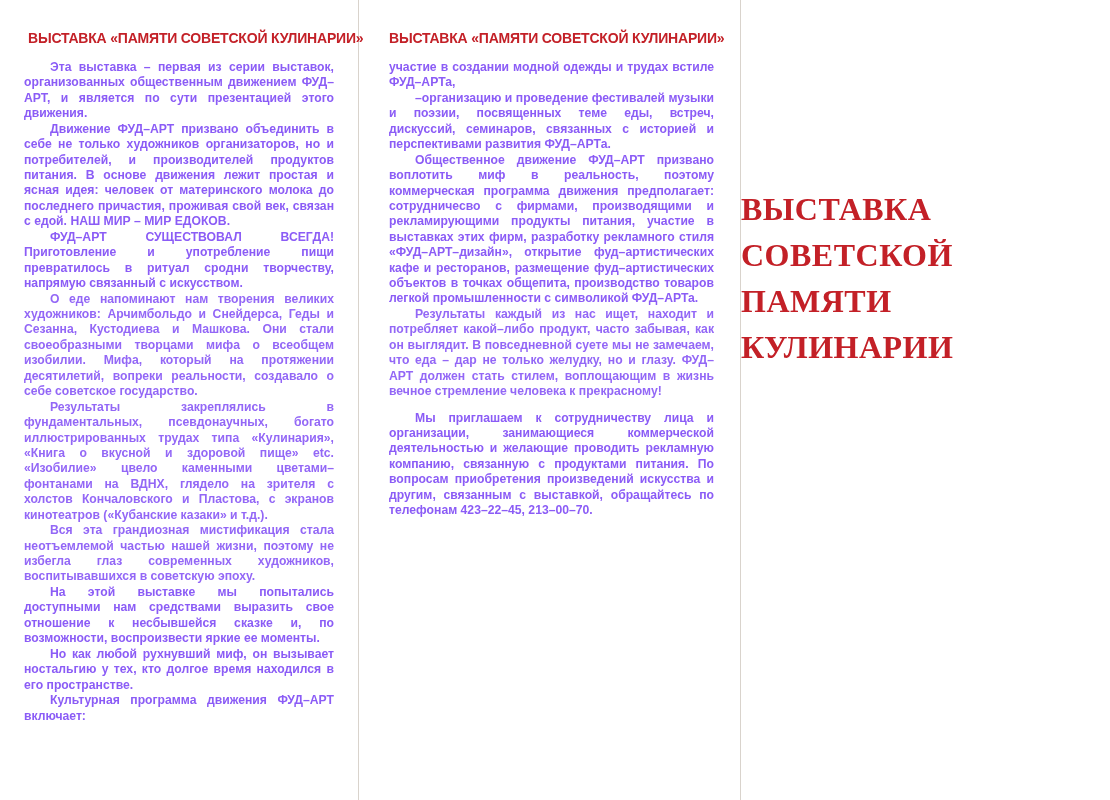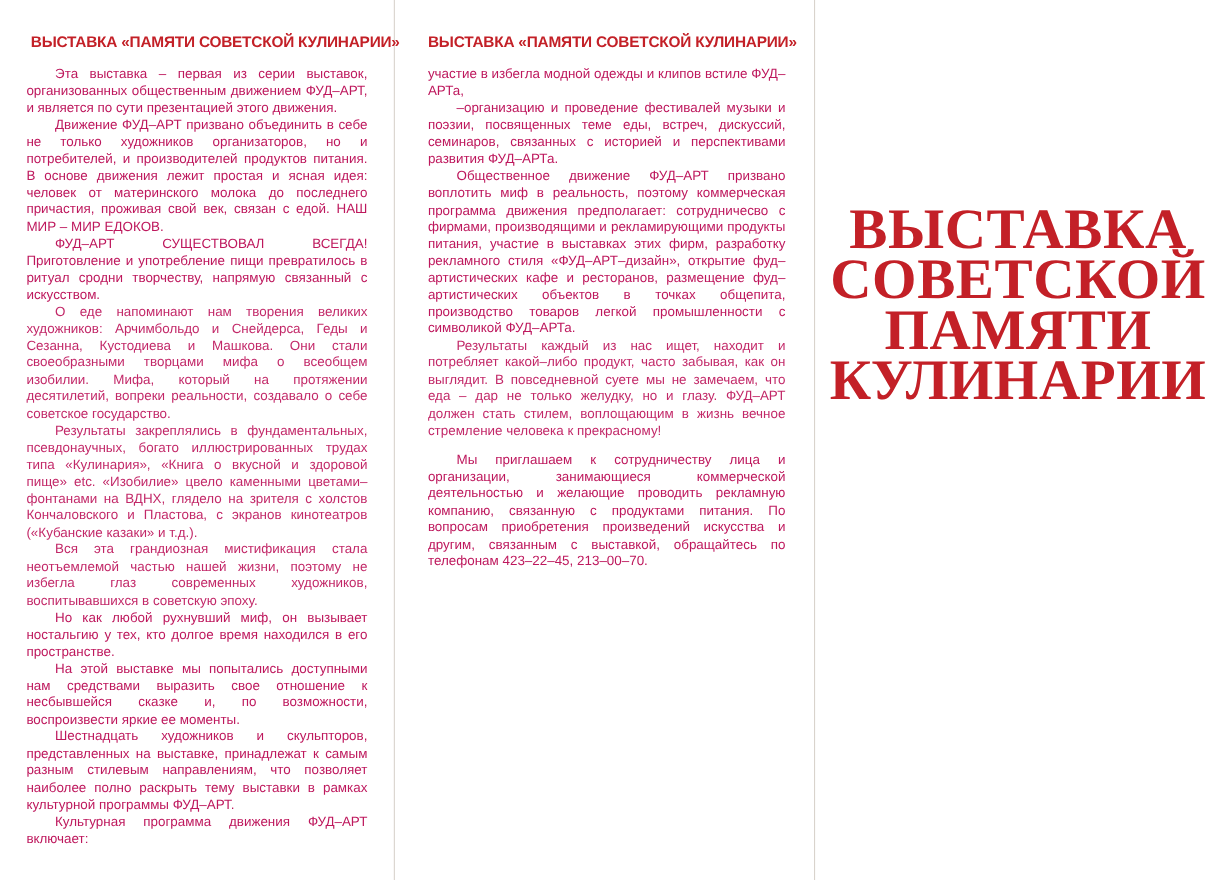--- a/index.html
+++ b/index.html
@@ -53,37 +53,38 @@
   }
   .col-left .col-head { text-align: left; padding-left: 4px; }
 
   p.body {
     margin: 0 0 0.2px 0;
     font-size: 12.2px;
     line-height: 15.4px;
     text-align: justify;
     text-justify: inter-word;
     text-indent: 26px;
-    color: #be185d;
+    color: #8b5cf6;
     hyphens: auto;
+    font-weight: bold;
   }
   p.body.noindent { text-indent: 0; }
   p.body.dash { text-indent: 26px; }
   p.gap { margin-top: 11px; }
 
   .title-block {
     position: absolute;
     left: 741px;
     top: 186px;
     width: 369px;
-    text-align: center;
+    text-align: left;
     font-family: "Liberation Serif", serif;
     font-weight: bold;
     color: #c32027;
-    font-size: 52px;
+    font-size: 32px;
     line-height: 46px;
     letter-spacing: 0.5px;
   }
   .title-block .tline { display: block; white-space: nowrap; }
 
   
   .faint { opacity: 0.93; }
 </style>
 </head>
 <body>
@@ -95,31 +96,30 @@
 
   <div class="column col-left">
     <div class="col-head">ВЫСТАВКА «ПАМЯТИ СОВЕТСКОЙ КУЛИНАРИИ»</div>
 
     <p class="body">Эта выставка – первая из серии выставок, организованных общественным движением ФУД–АРТ, и является по сути презентацией этого движения.</p>
     <p class="body">Движение ФУД–АРТ призвано объединить в себе не только художников организаторов, но и потребителей, и производителей продуктов питания. В основе движения лежит простая и ясная идея: человек от материнского молока до последнего причастия, проживая свой век, связан с едой. НАШ МИР – МИР ЕДОКОВ.</p>
     <p class="body">ФУД–АРТ СУЩЕСТВОВАЛ ВСЕГДА! Приготовление и употребление пищи превратилось в ритуал сродни творчеству, напрямую связанный с искусством.</p>
     <p class="body faint">О еде напоминают нам творения великих художников: Арчимбольдо и Снейдерса, Геды и Сезанна, Кустодиева и Машкова. Они стали своеобразными творцами мифа о всеобщем изобилии. Мифа, который на протяжении десятилетий, вопреки реальности, создавало о себе советское государство.</p>
     <p class="body faint">Результаты закреплялись в фундаментальных, псевдонаучных, богато иллюстрированных трудах типа «Кулинария», «Книга о вкусной и здоровой пище» etc. «Изобилие» цвело каменными цветами–фонтанами на ВДНХ, глядело на зрителя с холстов Кончаловского и Пластова, с экранов кинотеатров («Кубанские казаки» и т.д.).</p>
     <p class="body faint">Вся эта грандиозная мистификация стала неотъемлемой частью нашей жизни, поэтому не избегла глаз современных художников, воспитывавшихся в советскую эпоху.</p>
+    <p class="body">На этой выставке мы попытались доступными нам средствами выразить свое отношение к несбывшейся сказке и, по возможности, воспроизвести яркие ее моменты.</p>
     <p class="body">Но как любой рухнувший миф, он вызывает ностальгию у тех, кто долгое время находился в его пространстве.</p>
-    <p class="body">На этой выставке мы попытались доступными нам средствами выразить свое отношение к несбывшейся сказке и, по возможности, воспроизвести яркие ее моменты.</p>
-    <p class="body">Шестнадцать художников и скульпторов, представленных на выставке, принадлежат к самым разным стилевым направлениям, что позволяет наиболее полно раскрыть тему выставки в рамках культурной программы ФУД–АРТ.</p>
     <p class="body">Культурная программа движения ФУД–АРТ включает:</p>
 
   </div>
 
   <div class="column col-mid">
     <div class="col-head">ВЫСТАВКА «ПАМЯТИ СОВЕТСКОЙ КУЛИНАРИИ»</div>
 
-    <p class="body noindent">участие в избегла модной одежды и клипов встиле ФУД–АРТа,</p>
+    <p class="body noindent">участие в создании модной одежды и трудах встиле ФУД–АРТа,</p>
     <p class="body dash">–организацию и проведение фестивалей музыки и поэзии, посвященных теме еды, встреч, дискуссий, семинаров, связанных с историей и перспективами развития ФУД–АРТа.</p>
     <p class="body">Общественное движение ФУД–АРТ призвано воплотить миф в реальность, поэтому коммерческая программа движения предполагает: сотрудничесво с фирмами, производящими и рекламирующими продукты питания, участие в выставках этих фирм, разработку рекламного стиля «ФУД–АРТ–дизайн», открытие фуд–артистических кафе и ресторанов, размещение фуд–артистических объектов в точках общепита, производство товаров легкой промышленности с символикой ФУД–АРТа.</p>
     <p class="body faint">Результаты каждый из нас ищет, находит и потребляет какой–либо продукт, часто забывая, как он выглядит. В повседневной суете мы не замечаем, что еда – дар не только желудку, но и глазу. ФУД–АРТ должен стать стилем, воплощающим в жизнь вечное стремление человека к прекрасному!</p>
     <p class="body gap">Мы приглашаем к сотрудничеству лица и организации, занимающиеся коммерческой деятельностью и желающие проводить рекламную компанию, связанную с продуктами питания. По вопросам приобретения произведений искусства и другим, связанным с выставкой, обращайтесь по телефонам 423–22–45, 213–00–70.</p>
   </div>
 
   <div class="column col-right"></div>
 
   <div class="title-block">
     <span class="tline">ВЫСТАВКА</span>

